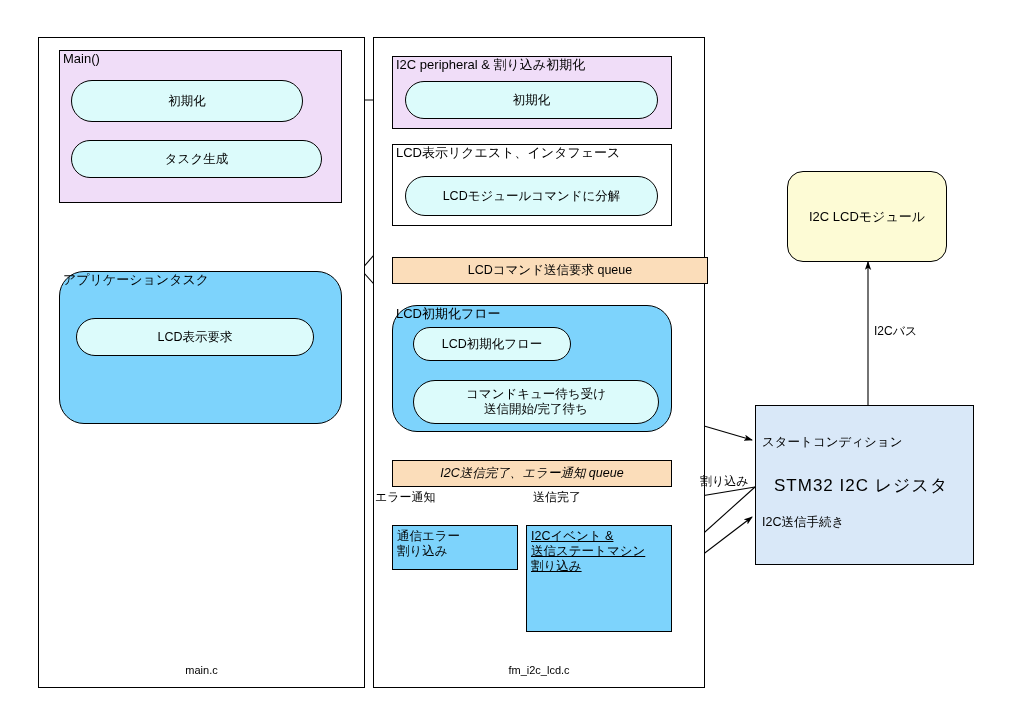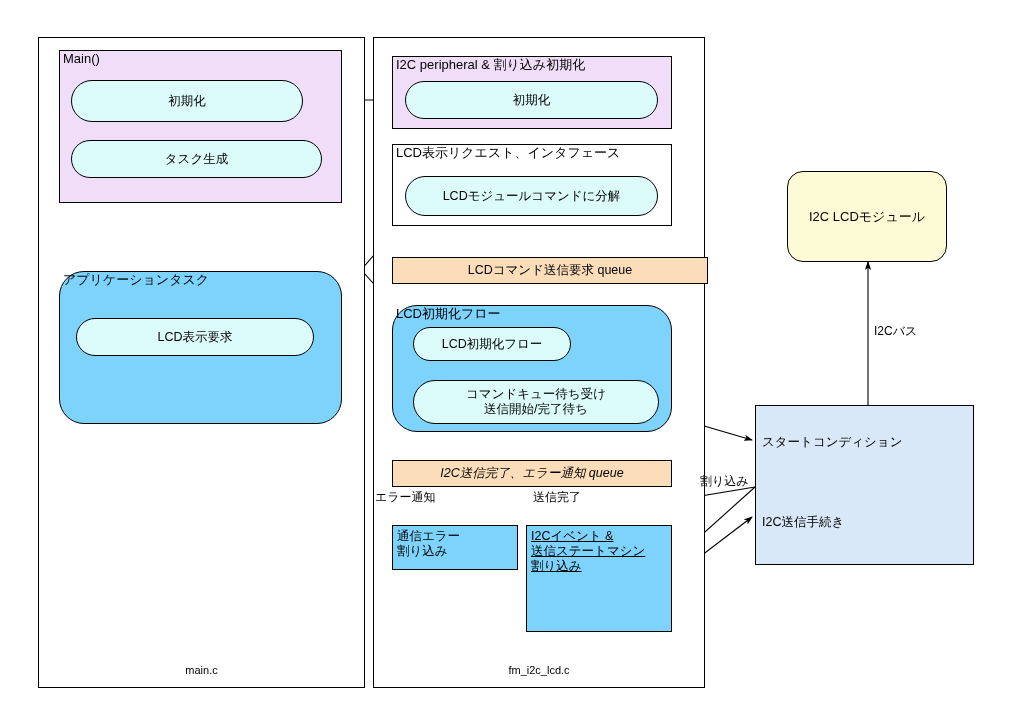--- a/index.html
+++ b/index.html
@@ -225,16 +225,17 @@
 <div class="abs isr" style="left:526px; top:525px; width:146px; height:107px;text-decoration:underline;">I2Cイベント &amp;
 送信ステートマシン
 割り込み</div>
 
 <div class="abs hw-module" style="left:787px; top:171px; width:160px; height:91px;">I2C LCDモジュール</div>
 
 <div class="abs edge-label" style="left:874px; top:323px;">I2Cバス</div>
 
 <div class="abs hw-reg" style="left:755px; top:405px; width:219px; height:160px;padding-left:20px;">
   <span class="hw-reg-line" style="left:6px; top:28px;">スタートコンディション</span>
+  <span class="hw-reg-title" style="left:18px; top:68px;">STM32 I2C レジスタ</span>
   <span class="hw-reg-line" style="left:6px; top:108px;">I2C送信手続き</span>
 </div>
 
 <div class="abs edge-label" style="left:700px; top:473px;">割り込み</div>
 
 </body></html>

